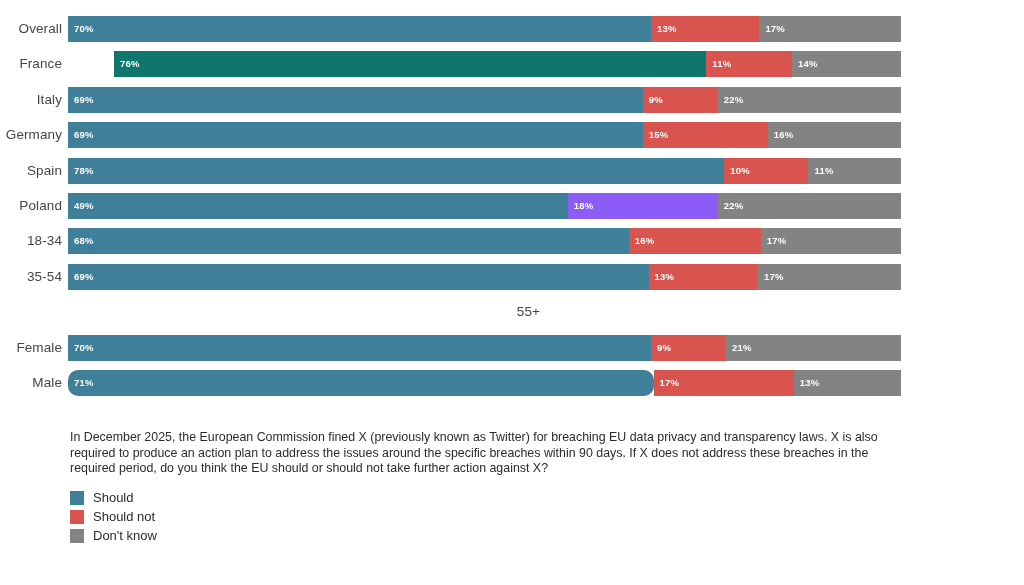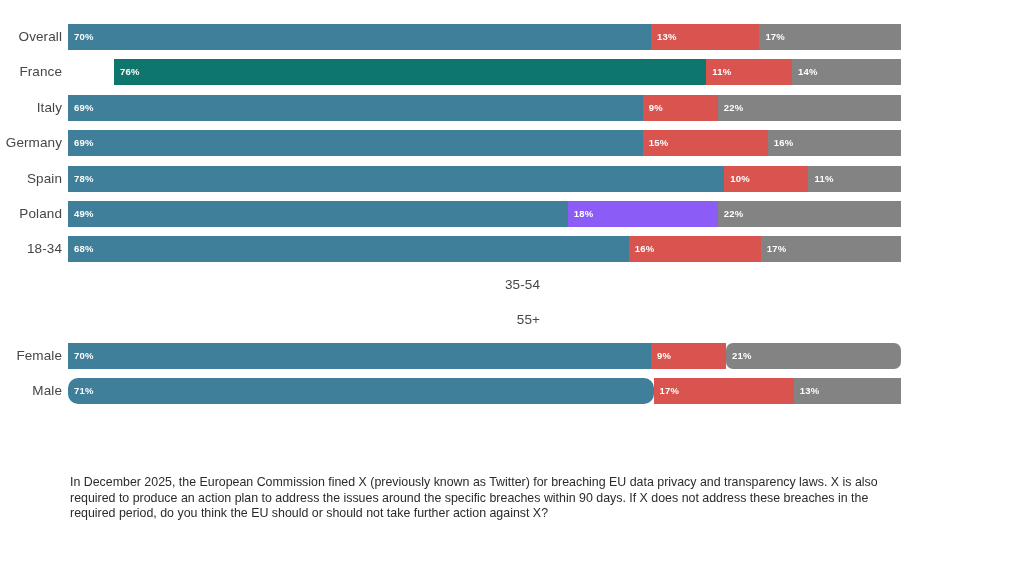--- a/index.html
+++ b/index.html
@@ -12,21 +12,21 @@
     height: 585px;
     font-family: "Liberation Sans", sans-serif;
     color: #333333;
     overflow: hidden;
     position: relative;
   }
 
   #chart-area {
     position: absolute;
     left: 0;
-    top: 8px;
+    top: 0;
     width: 1024px;
     height: 410px;
     text-decoration: underline;
   }
 
   .bar-row {
     position: absolute;
     left: 0;
     width: 1024px;
     height: 26px;
@@ -69,21 +69,20 @@
     color: #ffffff;
     white-space: nowrap;
     letter-spacing: 0.2px;
   }
 
   #footer {
     position: absolute;
     left: 70px;
     top: 430px;
     width: 815px;
-    margin-top: 45px;
   }
 
   #caption {
     font-size: 12.4px;
     line-height: 15.5px;
     color: #2b2b2b;
     text-align: left;
   }
 
   #legend {
@@ -206,21 +205,21 @@
           <span class="seg-label">68%</span>
         </div>
         <div class="seg" style="width: 15.8416%; background: rgb(217, 83, 79);">
           <span class="seg-label">16%</span>
         </div>
         <div class="seg" style="width: 16.8317%; background: rgb(131, 131, 131);">
           <span class="seg-label">17%</span>
         </div>
       </div>
     </div>
-    <div class="bar-row" style="top: 263.8px; flex-direction: column;">
+    <div class="bar-row" style="top: 263.8px;">
       <div class="row-label">35-54</div>
       <div class="bar-track">
         <div class="seg" style="width: 69.697%; background: rgb(63, 127, 153);">
           <span class="seg-label">69%</span>
         </div>
         <div class="seg" style="width: 13.1313%; background: rgb(217, 83, 79);">
           <span class="seg-label">13%</span>
         </div>
         <div class="seg" style="width: 17.1717%; background: rgb(131, 131, 131);">
           <span class="seg-label">17%</span>
@@ -240,21 +239,21 @@
     </div>
     <div class="bar-row" style="top: 334.6px;">
       <div class="row-label">Female</div>
       <div class="bar-track">
         <div class="seg" style="width: 70%; background: rgb(63, 127, 153);">
           <span class="seg-label">70%</span>
         </div>
         <div class="seg" style="width: 9%; background: rgb(217, 83, 79);">
           <span class="seg-label">9%</span>
         </div>
-        <div class="seg" style="width: 21%; background: rgb(131, 131, 131); border-radius: 7px;">
+        <div class="seg" style="width: 21%; background: rgb(131, 131, 131);">
           <span class="seg-label">21%</span>
         </div>
       </div>
     </div>
     <div class="bar-row" style="top: 370px;">
       <div class="row-label">Male</div>
       <div class="bar-track">
         <div class="seg" style="width: 70.297%; background: rgb(63, 127, 153); border-radius: 10px;">
           <span class="seg-label">71%</span>
         </div>
@@ -263,13 +262,27 @@
         </div>
         <div class="seg" style="width: 12.8713%; background: rgb(131, 131, 131);">
           <span class="seg-label">13%</span>
         </div>
       </div>
     </div>
   </div>
 
 <div id="footer">
   <div id="caption">In December 2025, the European Commission fined X (previously known as Twitter) for breaching EU data privacy and transparency laws. X is also required to produce an action plan to address the issues around the specific breaches within 90 days. If X does not address these breaches in the required period, do you think the EU should or should not take further action against X?</div>
+  <div id="legend">
+      <div class="legend-item">
+        <span class="legend-swatch" style="background: rgb(63, 127, 153);"></span>
+        <span class="legend-label">Should</span>
+      </div>
+      <div class="legend-item">
+        <span class="legend-swatch" style="background: rgb(217, 83, 79);"></span>
+        <span class="legend-label">Should not</span>
+      </div>
+      <div class="legend-item">
+        <span class="legend-swatch" style="background: rgb(131, 131, 131);"></span>
+        <span class="legend-label">Don't know</span>
+      </div>
+    </div>
 </div>
 
 </body></html>

